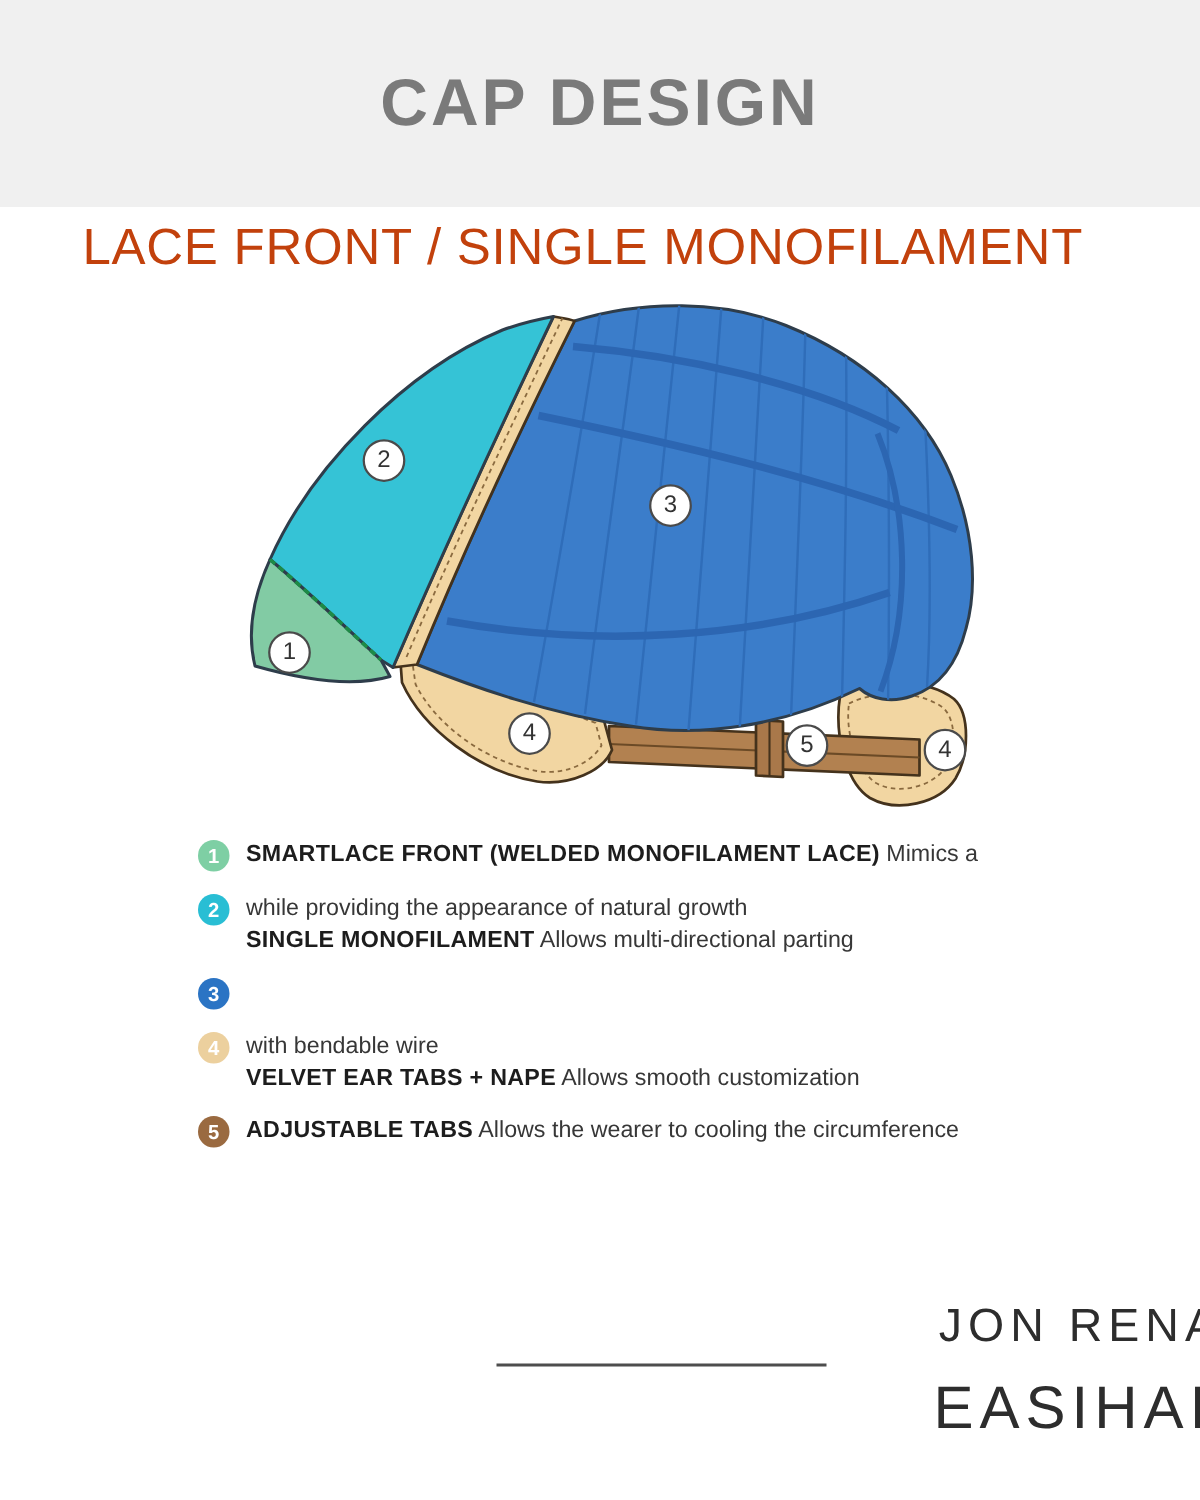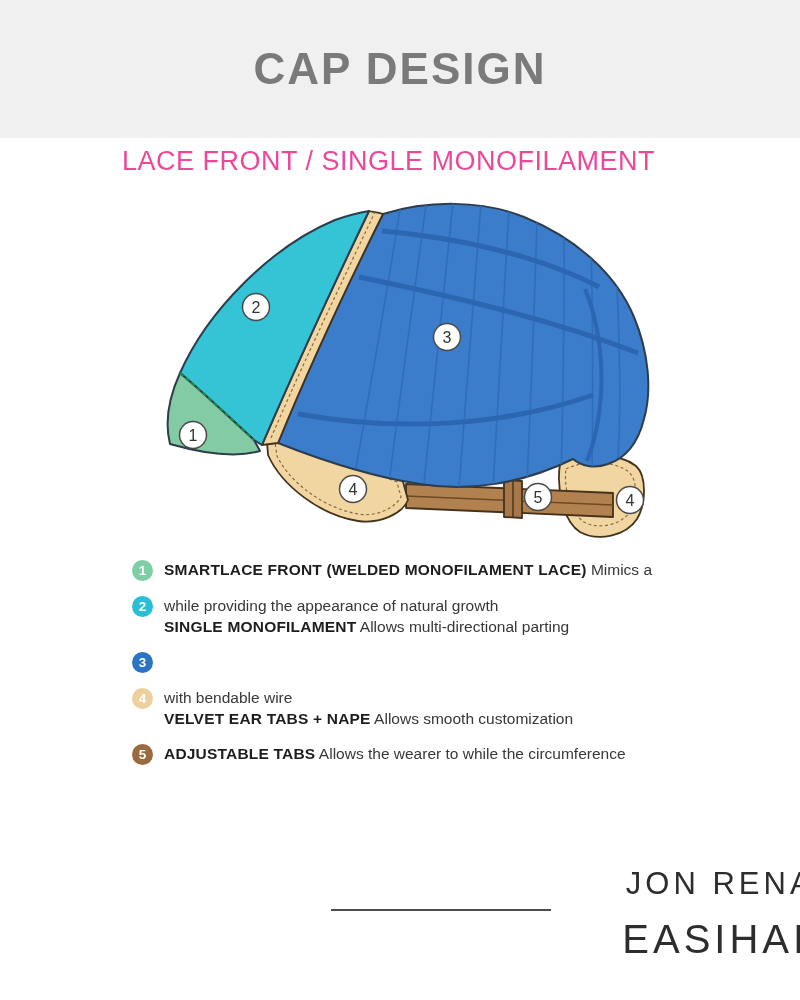--- a/index.html
+++ b/index.html
@@ -3,21 +3,21 @@
 <meta charset="utf-8">
 <style>
   html,body{margin:0;padding:0;background:#fff;}
   .page{position:relative;width:800px;height:1000px;background:#ffffff;overflow:hidden;
         font-family:"Liberation Sans",sans-serif;}
   
   .header-band{position:absolute;top:0;left:0;width:800px;height:138px;background:#f0f0f0;
                display:flex;align-items:center;justify-content:center;}
   .page-title{font-size:44px;font-weight:bold;letter-spacing:2px;color:#7a7a7a;}
   .subtitle{position:absolute;top:146px;left:0;width:777px;text-align:center;
-            font-size:27px;letter-spacing:.5px;color:#ec4899;}
+            font-size:34px;letter-spacing:.5px;color:#c2410c;}
   
   .diagram{position:absolute;left:150px;top:192px;width:520px;height:360px;}
   .outline{stroke:#2e3d4b;stroke-width:2;stroke-linejoin:round;}
   .outline-brown{stroke:#44321c;stroke-width:1.8;stroke-linejoin:round;}
   .stitch{fill:none;stroke-dasharray:3,2.6;stroke-width:1.2;}
   .weft{fill:none;stroke-width:1.6;}
   .band{fill:none;stroke-width:5;}
   .seam{fill:none;stroke-width:2.4;stroke-dasharray:4.5,3;}
   .callout circle{fill:#ffffff;stroke:#4a4a4a;stroke-width:1.5;}
   .callout text{font-size:16px;fill:#333333;text-anchor:middle;dominant-baseline:central;}
@@ -146,21 +146,21 @@
     <div class="legend-item">
       <div class="badge" style="background-color: rgb(236, 208, 158);">4</div>
       <div class="legend-text">
         <div>with bendable wire</div>
         <div><b>VELVET EAR TABS + NAPE</b> <span>Allows smooth customization</span></div>
       </div>
     </div>
     <div class="legend-item">
       <div class="badge" style="background-color: rgb(154, 106, 64);">5</div>
       <div class="legend-text">
-        <div><b>ADJUSTABLE TABS</b> <span>Allows the wearer to while the circumference</span></div>
+        <div><b>ADJUSTABLE TABS</b> <span>Allows the wearer to cooling the circumference</span></div>
         <div></div>
       </div>
     </div>
   </div>
 
   <div class="footer">
     <div class="brand-top">JON RENAU</div>
     <div class="brand-divider"></div>
     <div class="brand-bottom">EASIHAIR</div>
   </div>

